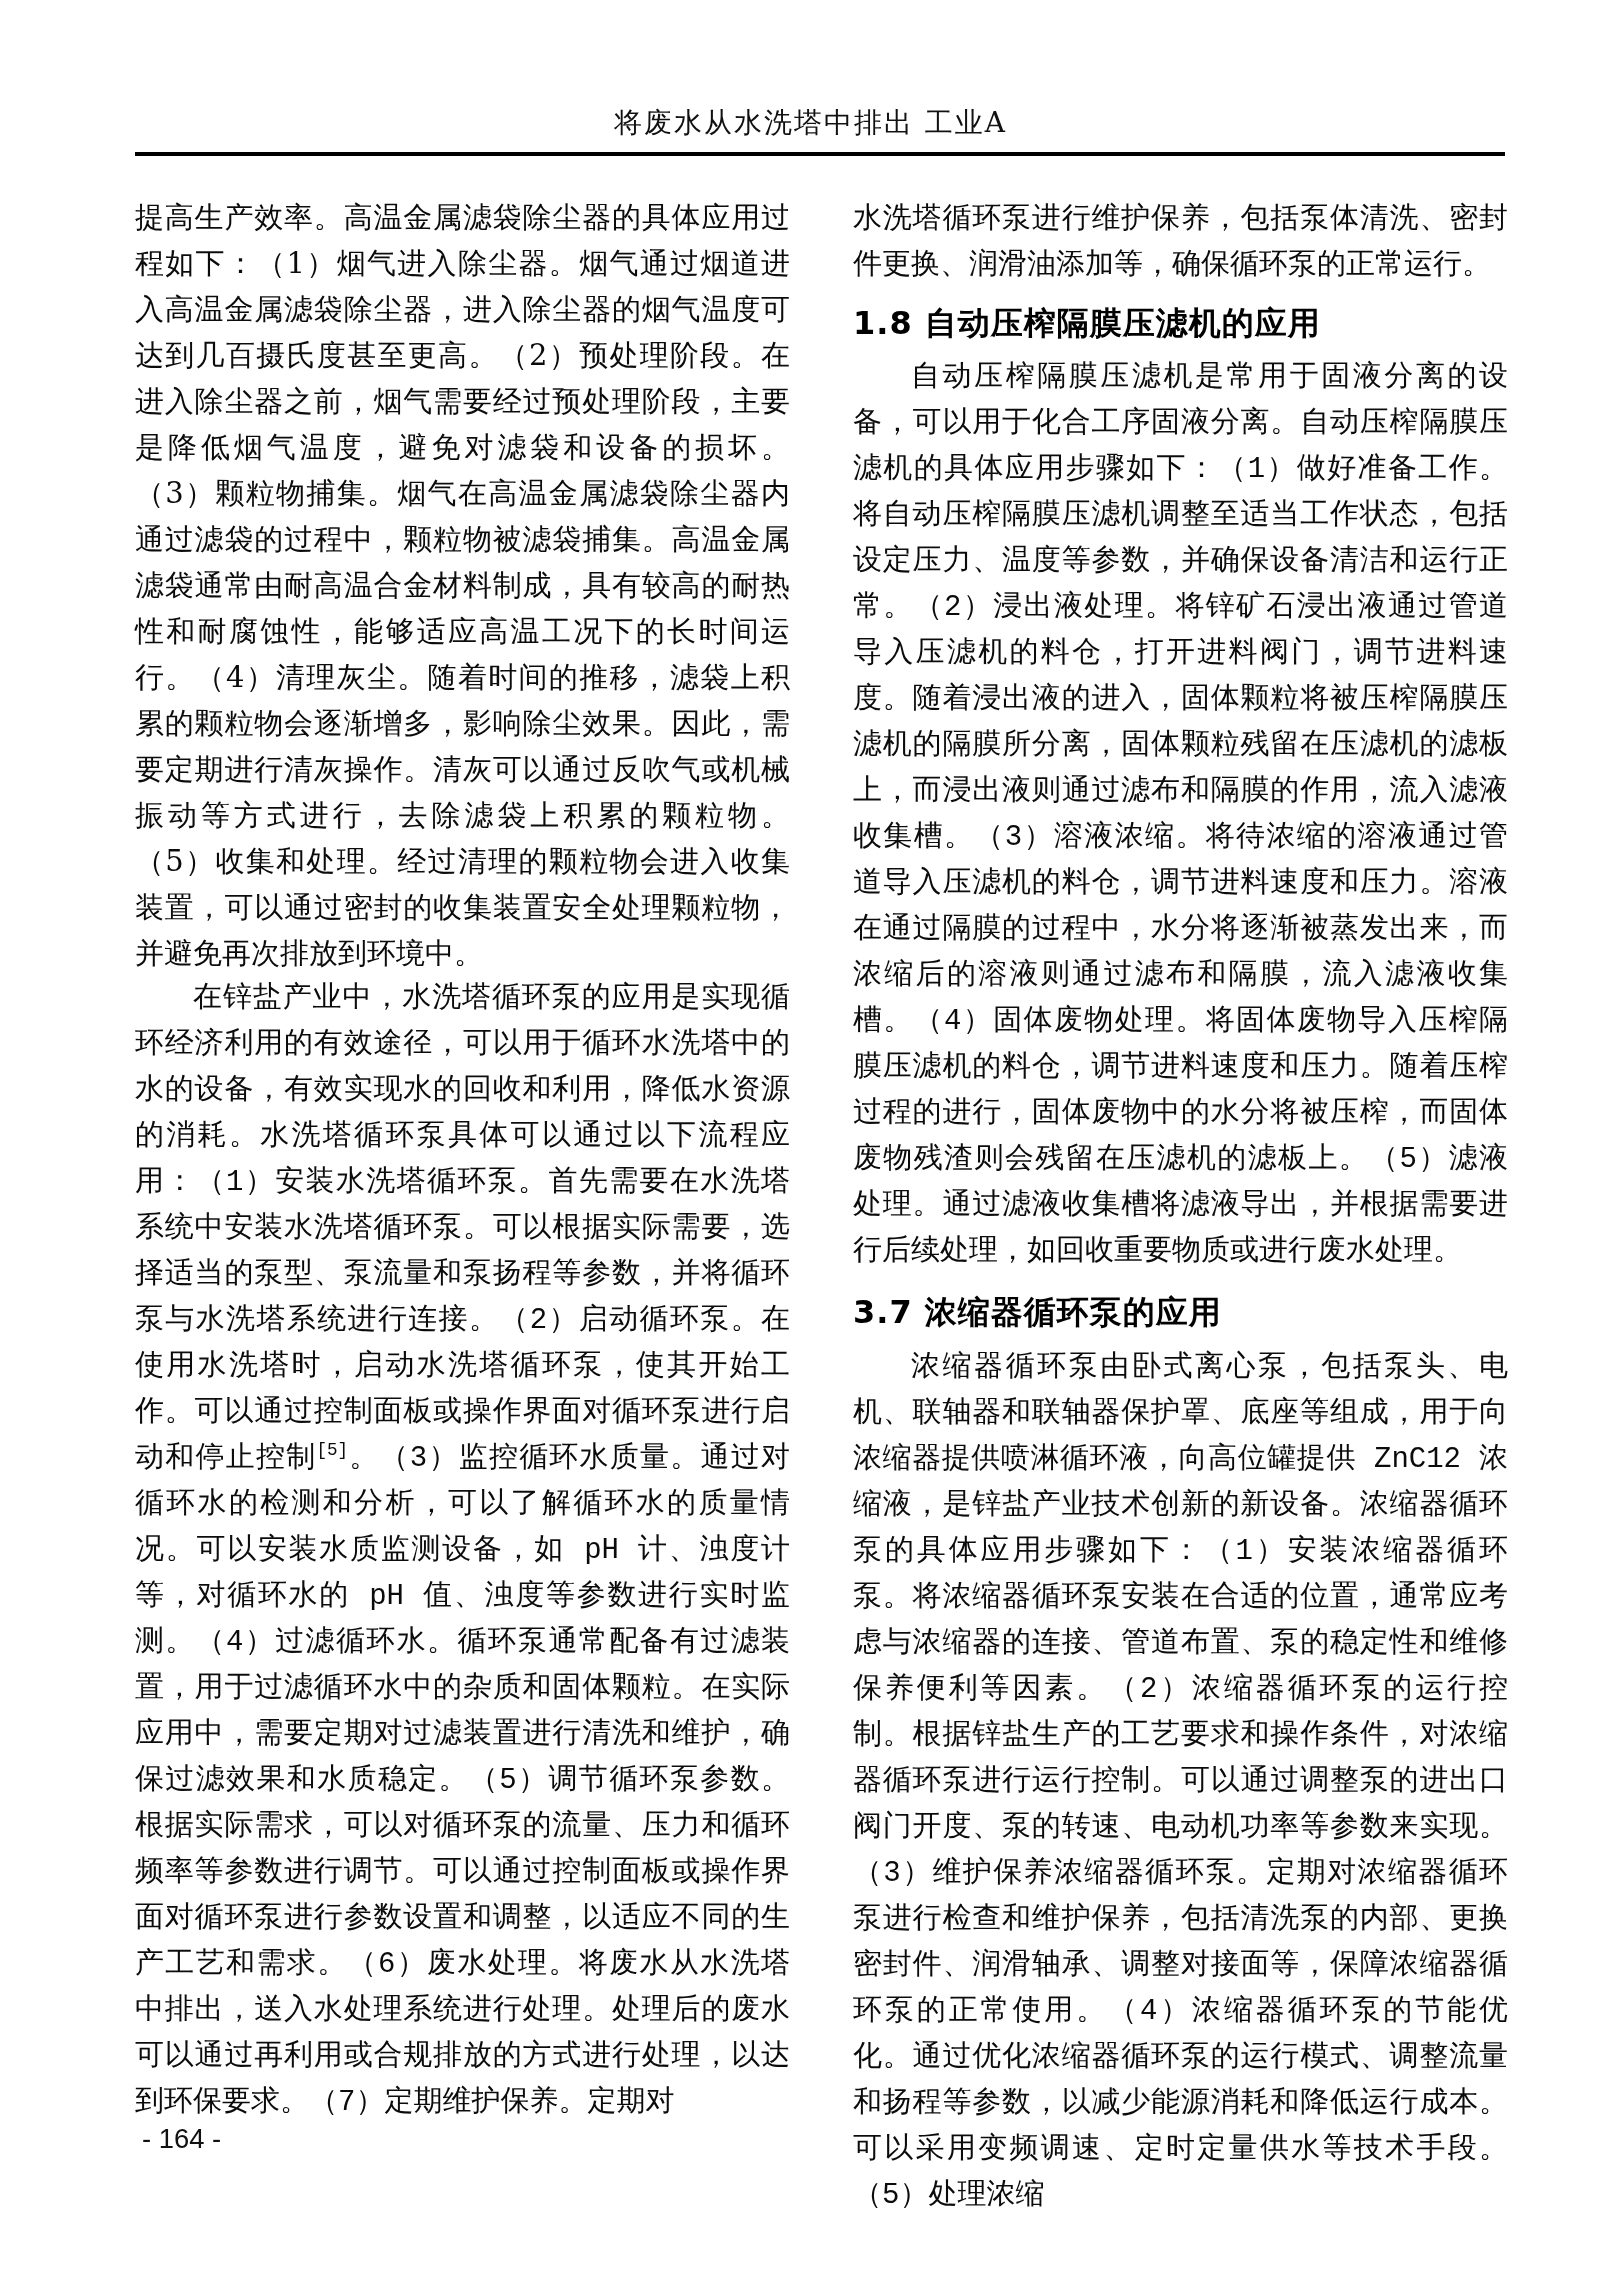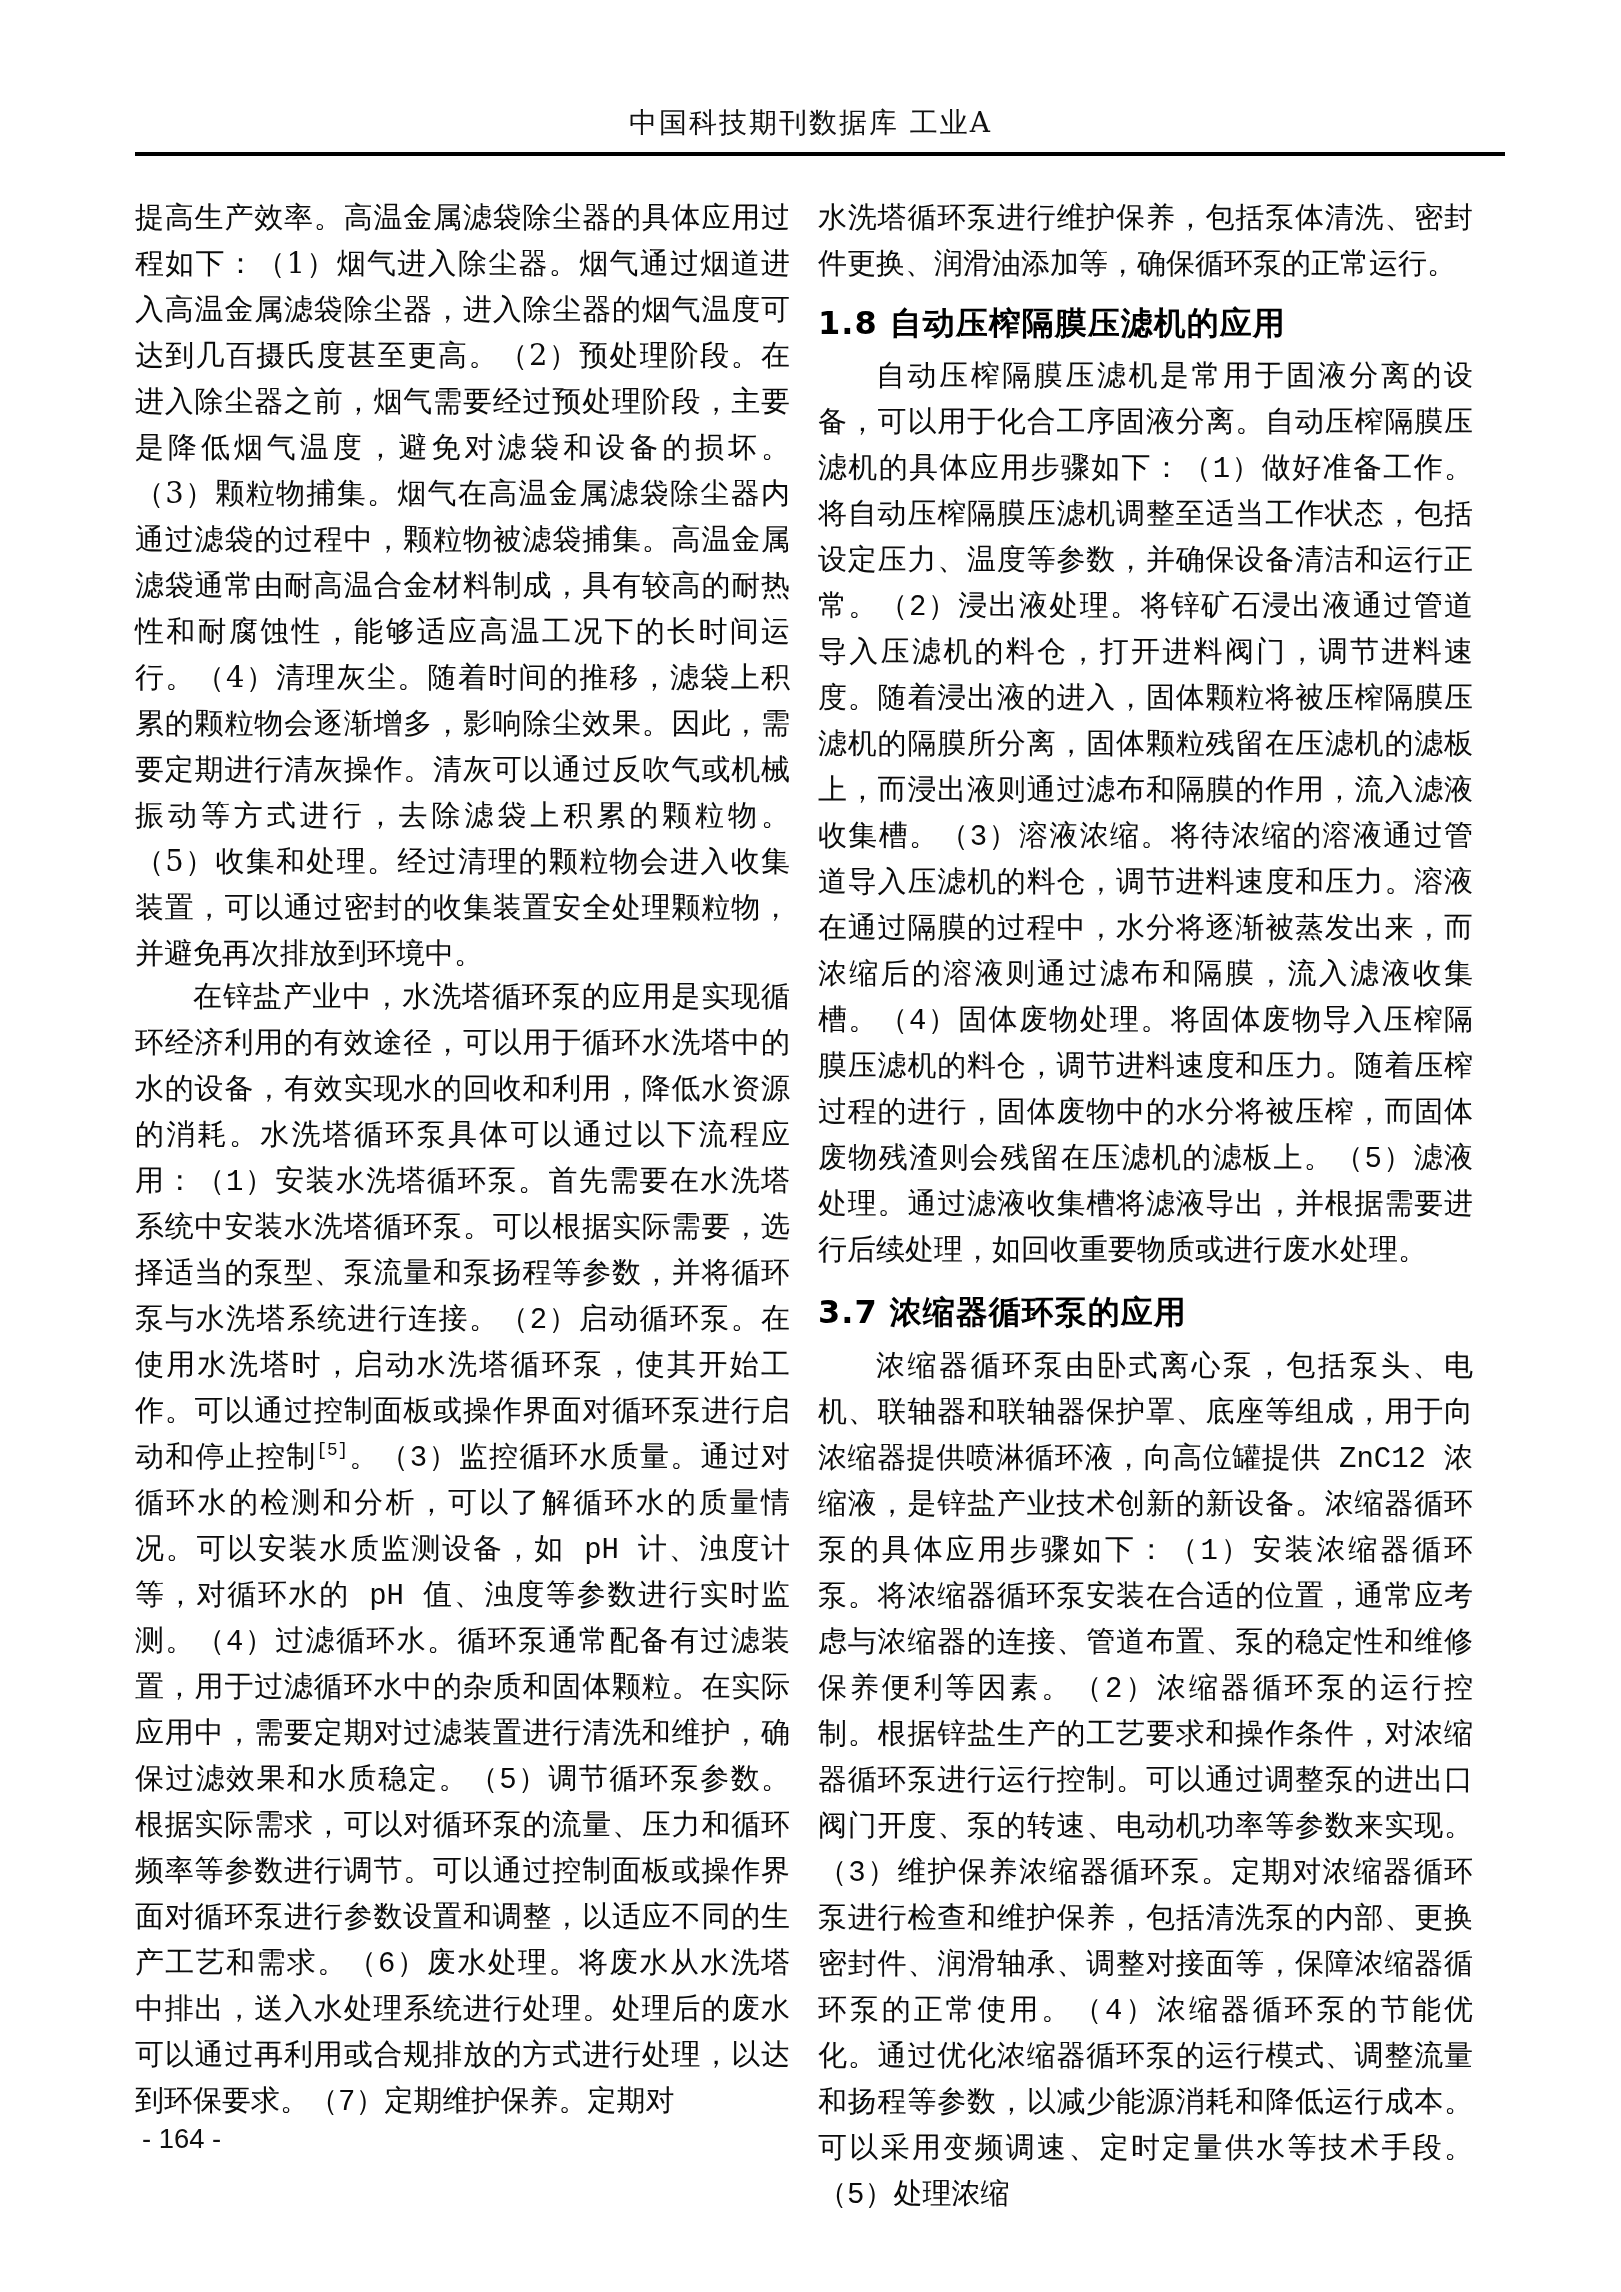--- a/index.html
+++ b/index.html
@@ -33,21 +33,21 @@
     width: 1370px;
     height: 3.9px;
     background: #000;
   }
   .columns {
     position: absolute;
     top: 194px;
     left: 135px;
     width: 1372px;
     display: flex;
-    gap: 28px;
+    gap: 63px;
   }
   .col {
     width: 655px;
     flex: 0 0 655px;
   }
   .body-para {
     margin: 0;
     font-size: 29px;
     line-height: 46px;
     text-align: justify;
@@ -78,21 +78,21 @@
     top: 2123px;
     font-family: "Liberation Sans", "DejaVu Sans", sans-serif;
     font-size: 27.4px;
     color: #111;
     text-align: right;
   }
 </style>
 </head>
 <body>
 
-<div class="page-header">中国科技期刊数据库 工业A</div>
+<div class="page-header">将废水从水洗塔中排出 工业A</div>
 
 <div class="header-rule"></div>
 
 <div class="columns">
 
   <div class="col">
     <p class="body-para">提高生产效率。高温金属滤袋除尘器的具体应用过程如下：（1）烟气进入除尘器。烟气通过烟道进入高温金属滤袋除尘器，进入除尘器的烟气温度可达到几百摄氏度甚至更高。（2）预处理阶段。在进入除尘器之前，烟气需要经过预处理阶段，主要是降低烟气温度，避免对滤袋和设备的损坏。（3）颗粒物捕集。烟气在高温金属滤袋除尘器内通过滤袋的过程中，颗粒物被滤袋捕集。高温金属滤袋通常由耐高温合金材料制成，具有较高的耐热性和耐腐蚀性，能够适应高温工况下的长时间运行。（4）清理灰尘。随着时间的推移，滤袋上积累的颗粒物会逐渐增多，影响除尘效果。因此，需要定期进行清灰操作。清灰可以通过反吹气或机械振动等方式进行，去除滤袋上积累的颗粒物。（5）收集和处理。经过清理的颗粒物会进入收集装置，可以通过密封的收集装置安全处理颗粒物，并避免再次排放到环境中。</p>
 
 
     <p class="body-para indent"><span>在锌盐产业中，水洗塔循环泵的应用是实现循环经济利用的有效途径，可以用于循环水洗塔中的水的设备，有效实现水的回收和利用，降低水资源的消耗。水洗塔循环泵具体可以通过以下流程应用：（1）安装水洗塔循环泵。首先需要在水洗塔系统中安装水洗塔循环泵。可以根据实际需要，选择适当的泵型、泵流量和泵扬程等参数，并将循环泵与水洗塔系统进行连接。（2）启动循环泵。在使用水洗塔时，启动水洗塔循环泵，使其开始工作。可以通过控制面板或操作界面对循环泵进行启动和停止控制</span><sup class="cite">[5]</sup><span>。（3）监控循环水质量。通过对循环水的检测和分析，可以了解循环水的质量情况。可以安装水质监测设备，如 pH 计、浊度计等，对循环水的 pH 值、浊度等参数进行实时监测。（4）过滤循环水。循环泵通常配备有过滤装置，用于过滤循环水中的杂质和固体颗粒。在实际应用中，需要定期对过滤装置进行清洗和维护，确保过滤效果和水质稳定。（5）调节循环泵参数。根据实际需求，可以对循环泵的流量、压力和循环频率等参数进行调节。可以通过控制面板或操作界面对循环泵进行参数设置和调整，以适应不同的生产工艺和需求。（6）废水处理。将废水从水洗塔中排出，送入水处理系统进行处理。处理后的废水可以通过再利用或合规排放的方式进行处理，以达到环保要求。（7）定期维护保养。定期对</span></p>

